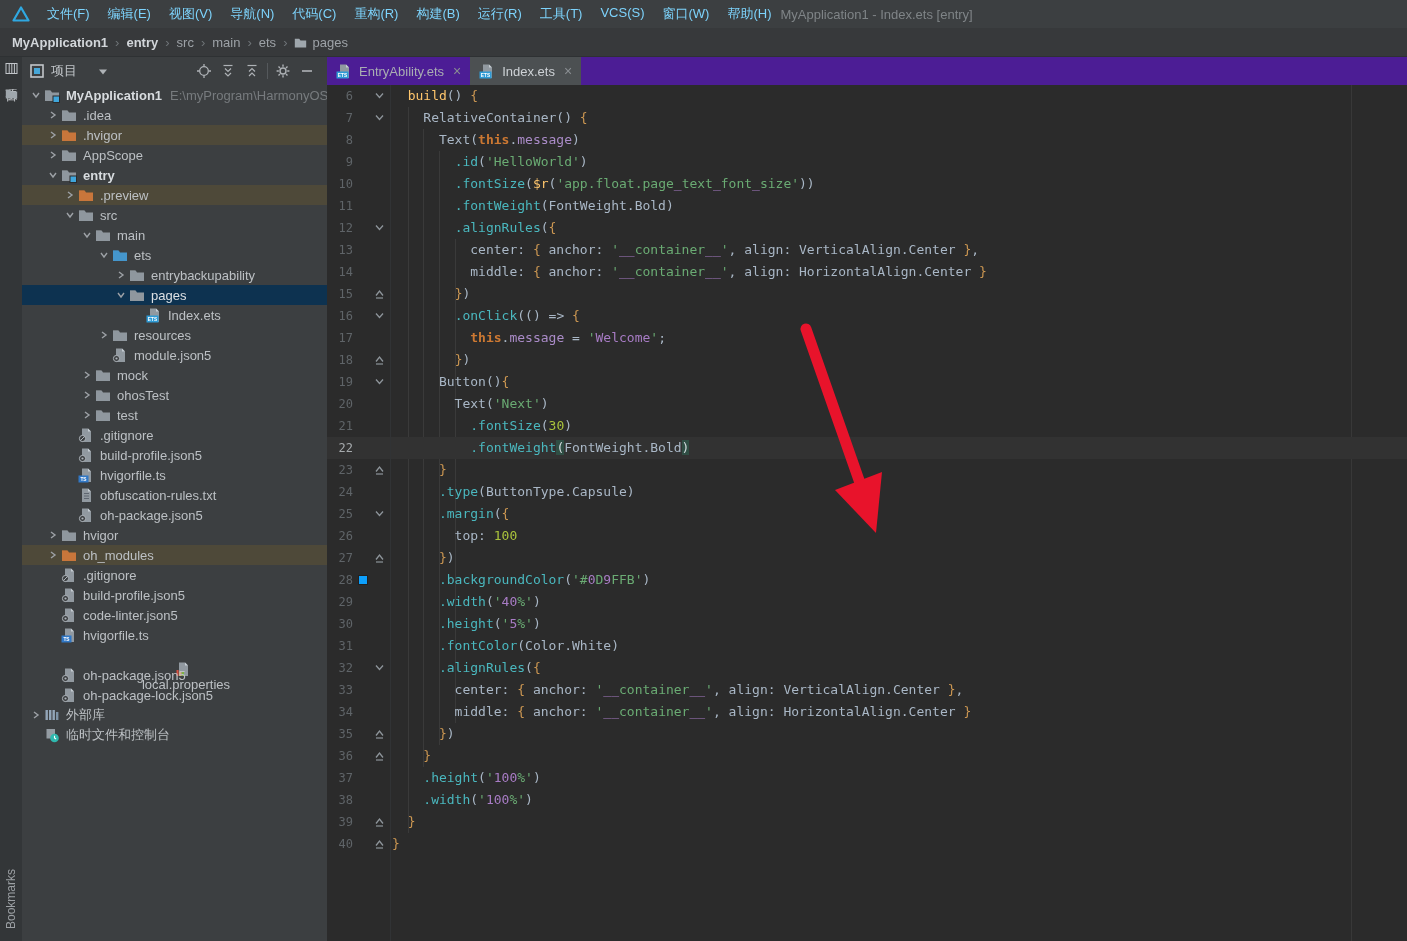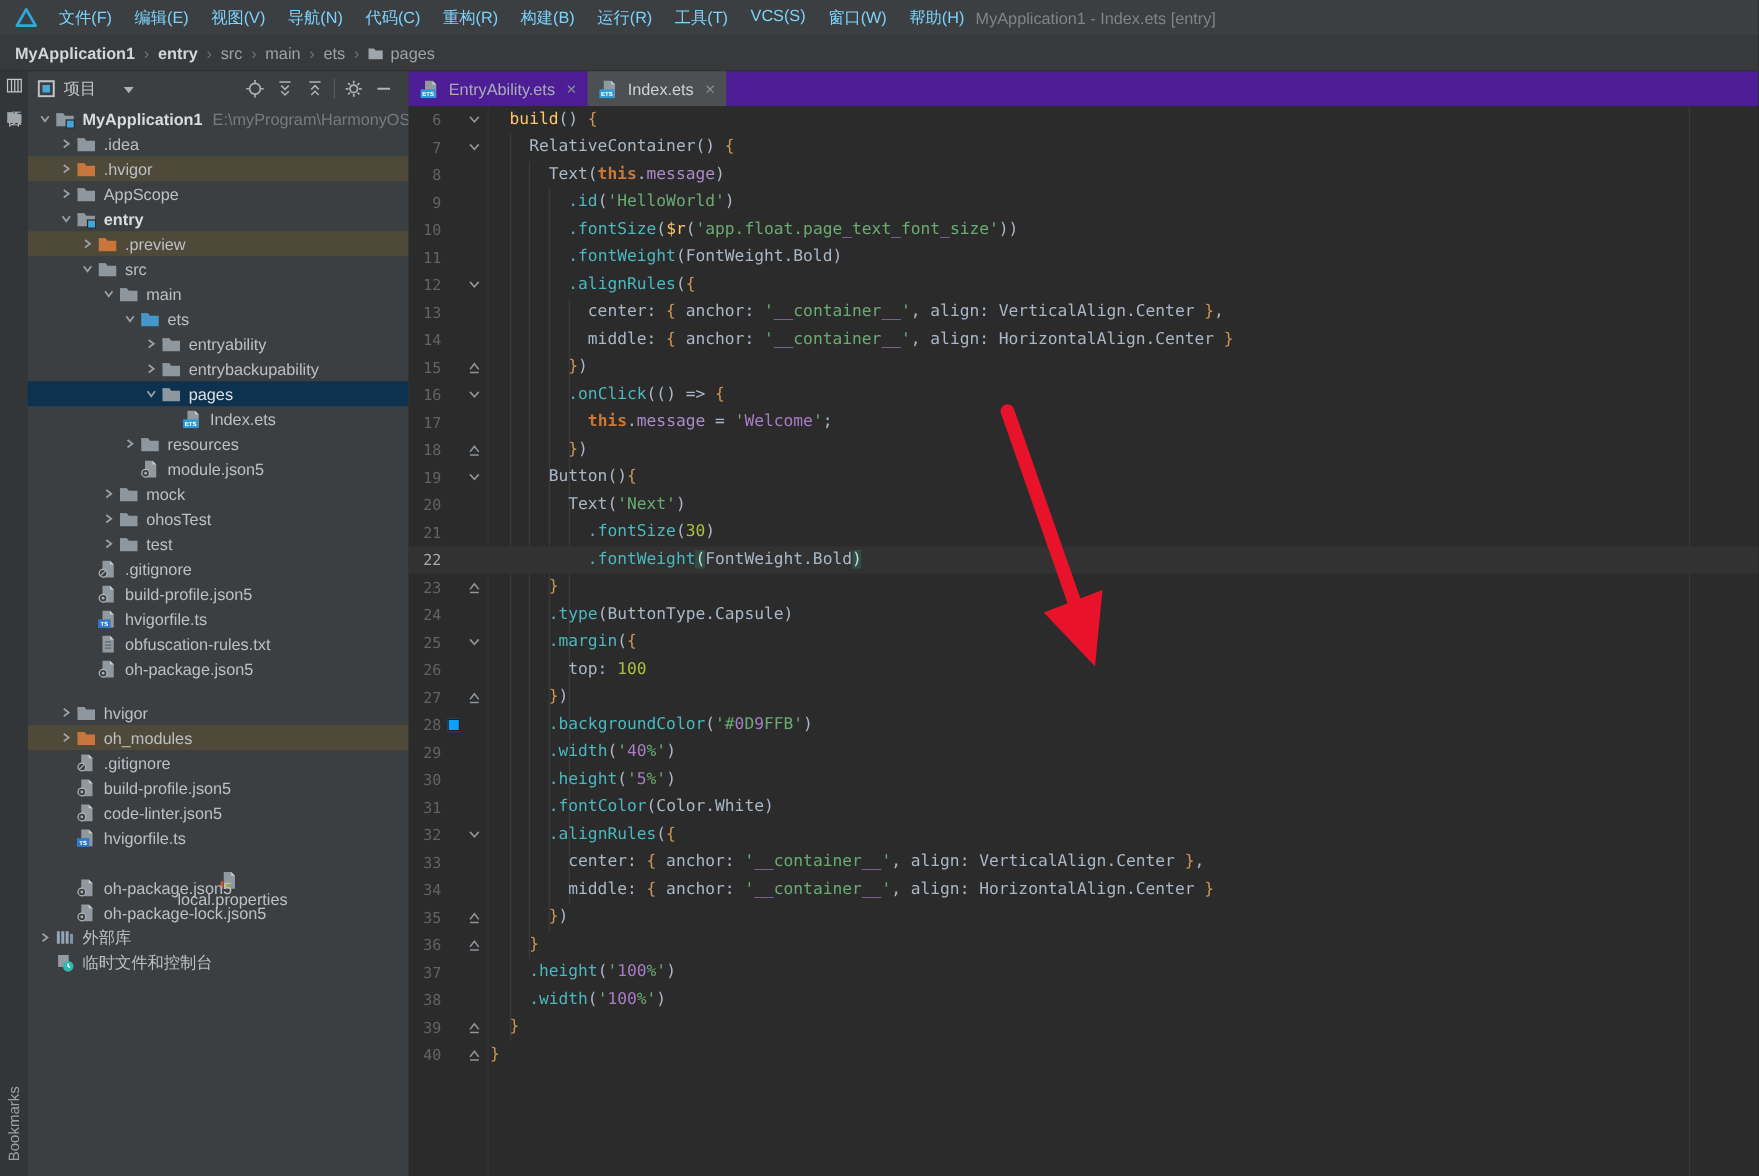--- a/index.html
+++ b/index.html
@@ -342,34 +342,20 @@
               <svg width="12" height="12" viewBox="0 0 12 12">
                 <polyline points="4,3 8,6 4,9" fill="none" stroke="#9DA1A6" stroke-width="1.4"></polyline>
               </svg>
             </span>
             <span class="tree-ico">
               <svg width="16" height="16" viewBox="0 0 16 16">
                 <path d="M1 3.5h5.4l1.6 2H15v8.5H1z" fill="#8F979E"></path>
                 <path d="M1 3.5h5.4l1.6 2H1z" fill="#8F979E" opacity=".7"></path>
               </svg>
             </span>
-            <span class="tree-label">entryability</span>
-          </div>
-          <div class="tree-row" style="padding-left: 91px;">
-            <span class="tree-chev">
-              <svg width="12" height="12" viewBox="0 0 12 12">
-                <polyline points="4,3 8,6 4,9" fill="none" stroke="#9DA1A6" stroke-width="1.4"></polyline>
-              </svg>
-            </span>
-            <span class="tree-ico">
-              <svg width="16" height="16" viewBox="0 0 16 16">
-                <path d="M1 3.5h5.4l1.6 2H15v8.5H1z" fill="#8F979E"></path>
-                <path d="M1 3.5h5.4l1.6 2H1z" fill="#8F979E" opacity=".7"></path>
-              </svg>
-            </span>
             <span class="tree-label">entrybackupability</span>
           </div>
           <div class="tree-row sel" style="padding-left: 91px;">
             <span class="tree-chev">
               <svg width="12" height="12" viewBox="0 0 12 12">
                 <polyline points="3,4 6,8 9,4" fill="none" stroke="#9DA1A6" stroke-width="1.4"></polyline>
               </svg>
             </span>
             <span class="tree-ico">
               <svg width="16" height="16" viewBox="0 0 16 16">
@@ -511,21 +497,21 @@
             <span class="tree-ico">
               <svg width="16" height="16" viewBox="0 0 16 16">
                 <path d="M4 1.5h6l3 3V15H4z" fill="#9199A0"></path>
                 <path d="M10 1.5l3 3h-3z" fill="#C6CDD3"></path>
                 <circle cx="4.5" cy="11.5" r="3.1" fill="#3C3F41" stroke="#AEB4BA" stroke-width="1"></circle>
                 <circle cx="4.5" cy="11.5" r="1.1" fill="#AEB4BA"></circle>
               </svg>
             </span>
             <span class="tree-label">oh-package.json5</span>
           </div>
-          <div class="tree-row" style="padding-left: 23px; margin-top: 15px;">
+          <div class="tree-row" style="padding-left: 23px;">
             <span class="tree-chev">
               <svg width="12" height="12" viewBox="0 0 12 12">
                 <polyline points="4,3 8,6 4,9" fill="none" stroke="#9DA1A6" stroke-width="1.4"></polyline>
               </svg>
             </span>
             <span class="tree-ico">
               <svg width="16" height="16" viewBox="0 0 16 16">
                 <path d="M1 3.5h5.4l1.6 2H15v8.5H1z" fill="#8F979E"></path>
                 <path d="M1 3.5h5.4l1.6 2H1z" fill="#8F979E" opacity=".7"></path>
               </svg>

